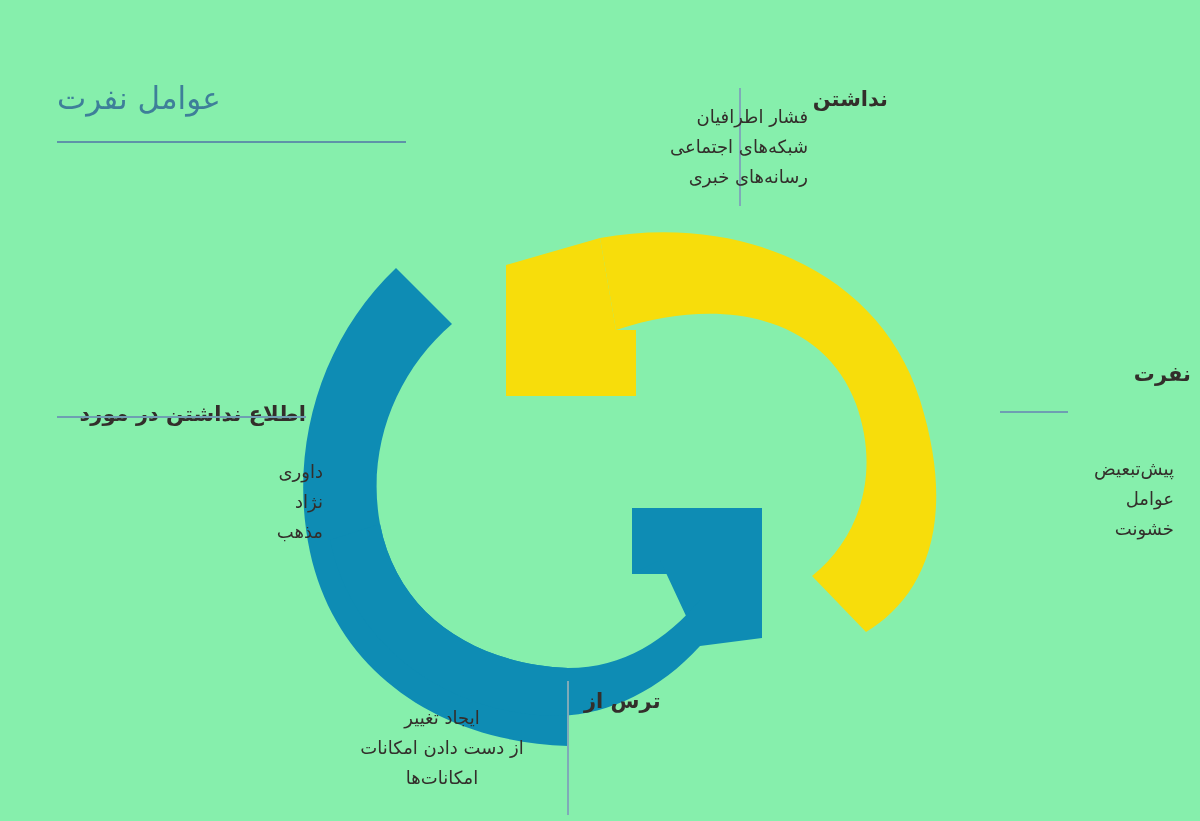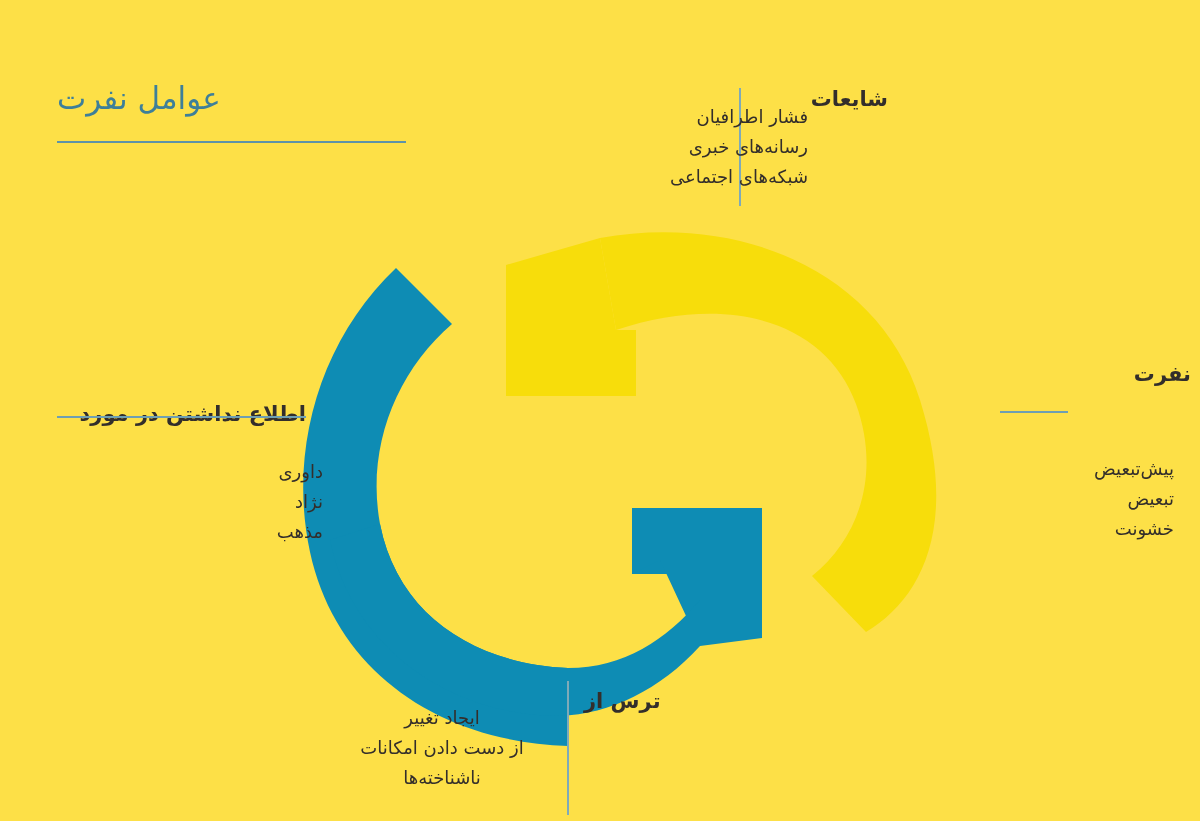--- a/index.html
+++ b/index.html
@@ -9,21 +9,21 @@
     background: #ffffff;
   }
   body {
     font-family: "DejaVu Sans", "Liberation Sans", sans-serif;
     -webkit-font-smoothing: antialiased;
   }
   #canvas {
     position: relative;
     width: 1200px;
     height: 821px;
-    background: #fde047;
+    background: #86efac;
     overflow: hidden;
     margin: 0 auto;
     text-decoration: underline;
   }
 
   
   .main-title {
     position: absolute;
     left: 57px;
     top: 80px;
@@ -178,45 +178,45 @@
         M 380 524
         C 398 616, 476 664, 568 668
         C 624 668, 666 640, 700 600
         L 700 646
         C 660 690, 610 714, 560 716
         C 450 716, 352 648, 330 540
         Z"></path>
     </g>
   </svg>
 
-  <div id="top-heading" class="cluster-heading">شایعات</div>
+  <div id="top-heading" class="cluster-heading">نداشتن</div>
   <div id="top-rule" class="rule-v"></div>
   <ul id="top-list" class="cluster-list">
     <li>فشار اطرافیان</li>
+    <li>شبکه‌های اجتماعی</li>
     <li>رسانه‌های خبری</li>
-    <li>شبکه‌های اجتماعی</li>
   </ul>
 
   <div id="right-heading" class="cluster-heading">نفرت</div>
   <div id="right-rule" class="rule-h"></div>
   <ul id="right-list" class="cluster-list">
     <li>پیش‌تبعیض</li>
-    <li>تبعیض</li>
+    <li>عوامل</li>
     <li>خشونت</li>
   </ul>
 
   <div id="left-heading" class="cluster-heading">اطلاع نداشتن در مورد</div>
   <div id="left-rule" class="rule-h"></div>
   <ul id="left-list" class="cluster-list">
     <li>داوری</li>
     <li>نژاد</li>
     <li>مذهب</li>
   </ul>
 
   <div id="bottom-heading" class="cluster-heading">ترس از</div>
   <div id="bottom-rule" class="rule-v"></div>
   <ul id="bottom-list" class="cluster-list">
     <li>ایجاد تغییر</li>
     <li>از دست دادن امکانات</li>
-    <li>ناشناخته‌ها</li>
+    <li>امکانات‌ها</li>
   </ul>
 
 </div>
 
 </body></html>

